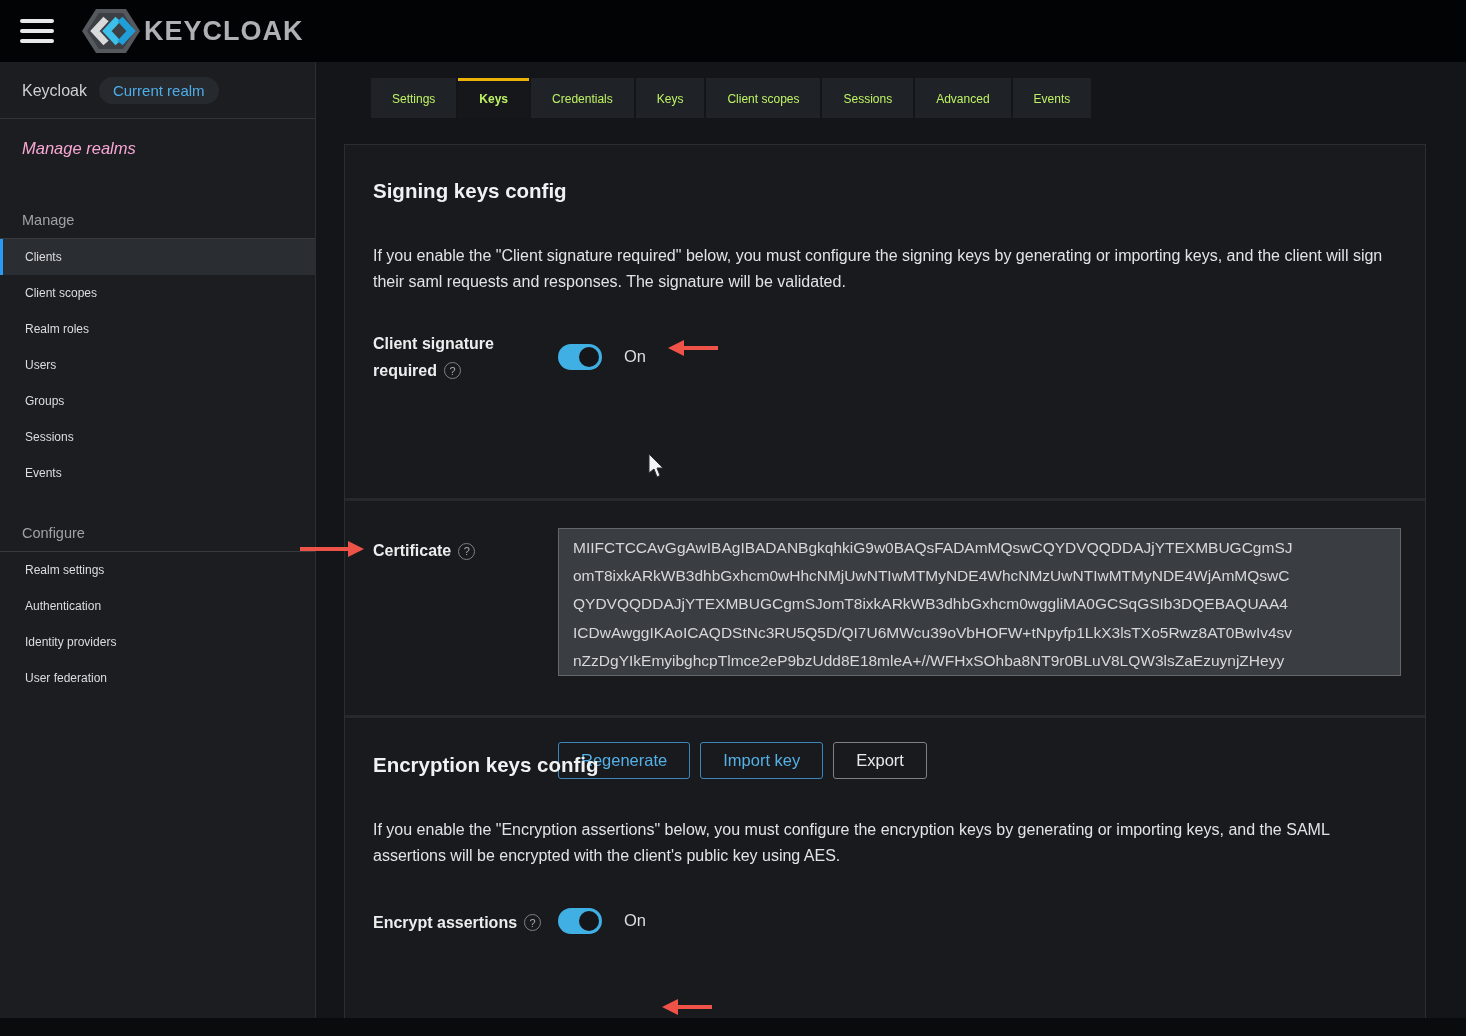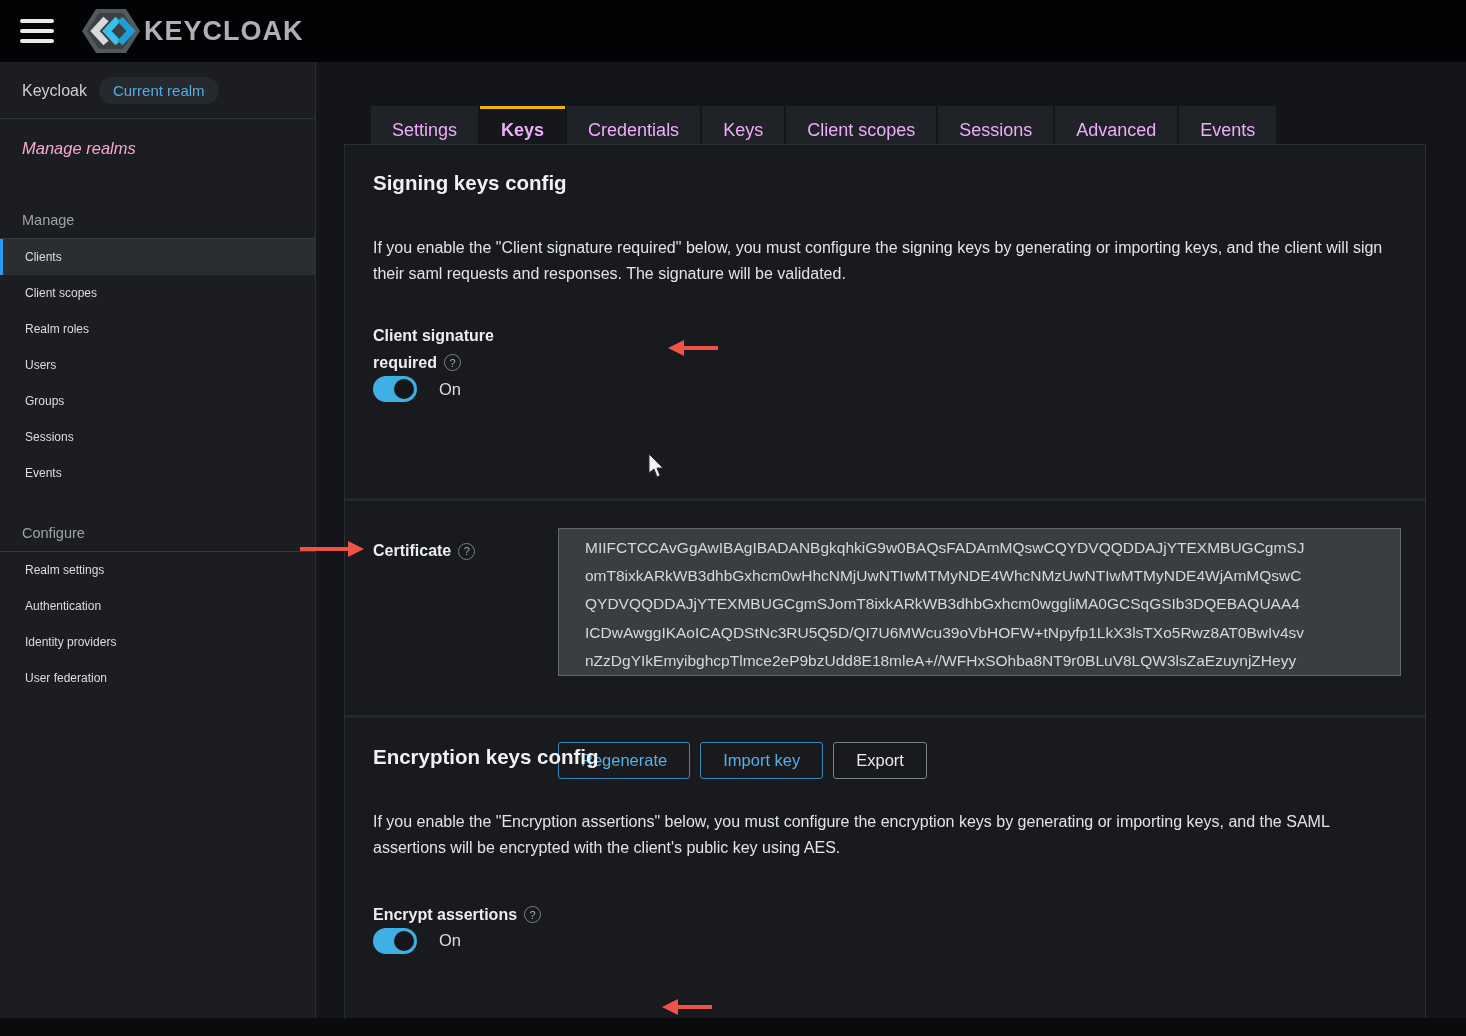--- a/index.html
+++ b/index.html
@@ -35,49 +35,49 @@
   .nav-list { border-top:1px solid #36393d; }
   .nav-item {
     padding:11px 22px; font-size:12px; color:#dcdde0;
     border-left:3px solid transparent; cursor:pointer;
   }
   .nav-item.active { background:#2a2d32; border-left:3px solid #2b9af3; }
   
   .main { position:absolute; left:317px; top:62px; right:0; bottom:18px; background:#131518; }
   .tabs { display:flex; gap:2px; margin:16px 0 0 54px; }
   .tab {
-    background:#1f2226; color:#f0abfc; font-size:18px;
-    padding:11px 21px 12px 21px; border-top:3px solid transparent; cursor:pointer;margin-top:28px;
+    background:#1f2226; color:#bef264; font-size:12px;
+    padding:11px 21px 12px 21px; border-top:3px solid transparent; cursor:pointer;
   }
   .tab.active { background:#15171b; border-top:3px solid #eab308; font-weight:bold; }
   .card {
     position:absolute; left:27px; top:82px; width:1082px; bottom:0;
     background:#181a1e; border:1px solid #2a2d32; border-bottom:none;
   }
   .section { padding:26px 28px; }
-  .section-title { font-size:20.5px; font-weight:bold; color:#f0f1f2; margin-top:0; }
+  .section-title { font-size:20.5px; font-weight:bold; color:#f0f1f2; margin-top:8px; }
   .section-desc { margin-top:40px; font-size:16px; line-height:1.65; color:#e2e3e5; max-width:1010px; }
   .divider { height:5px; background:#26292c; border-top:1px solid #17191c; border-bottom:1px solid #17191c; }
-  .form-row { display:flex; margin-top:34px;flex-direction:column; }
+  .form-row { display:flex; margin-top:34px; }
   .label-col { width:185px; flex:none; }
   .field-label { font-size:16px; font-weight:bold; color:#eceded; line-height:1.7; max-width:160px; }
   .help-icon {
     display:inline-flex; align-items:center; justify-content:center;
     width:17px; height:17px; border:1px solid #7d8084; border-radius:50%;
     font-size:11px; font-weight:normal; color:#a8abae; margin-left:7px; vertical-align:1px; cursor:pointer;
   }
   .toggle-wrap { display:flex; align-items:center; }
   .toggle { position:relative; width:44px; height:26px; border-radius:13px; background:#3fафе4; background:#3fafe4; cursor:pointer; flex:none; }
   .toggle .knob { position:absolute; top:3px; right:3px; width:20px; height:20px; border-radius:50%; background:#14161a; }
   .toggle-state { margin-left:22px; font-size:16.5px; color:#dcdde0; }
   .cert-textarea {
     width:843px; height:148px; resize:none;
     background:#3a3e43; color:#d6d7d9; border:1px solid #63676c;
     font-family:"Liberation Sans", sans-serif; font-size:15.5px; line-height:1.82;
-    padding:5px 26px; outline:none; white-space:pre; overflow:hidden;
+    padding:5px 14px; outline:none; white-space:pre; overflow:hidden;
   }
   .btn-row { display:flex; gap:10px; margin-top:62px; }
   .btn {
     font-family:"Liberation Sans", sans-serif; font-size:16.5px; background:transparent;
     padding:8px 22px; border-radius:3px; cursor:pointer;
   }
   .btn.primary-outline { color:#55b0e6; border:1px solid #3c87b8; }
   .btn.secondary-outline { color:#e8e9ea; border:1px solid #7e8184; }
   
   .arrow-overlay { position:absolute; z-index:20; }

